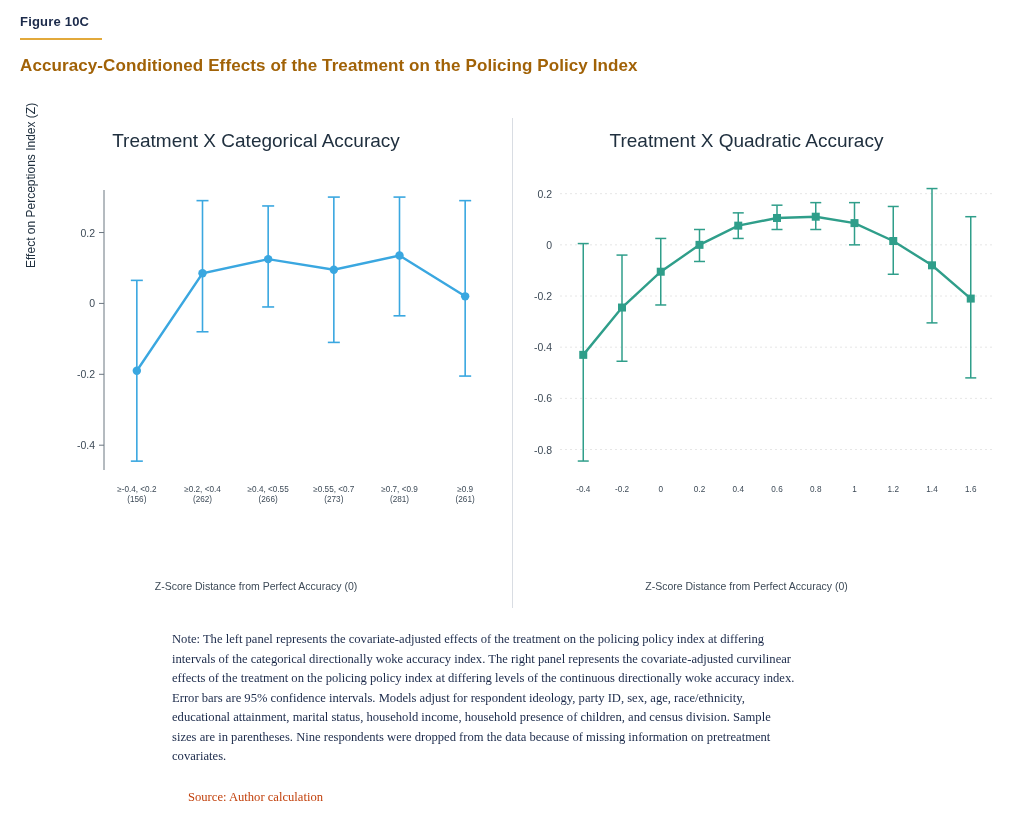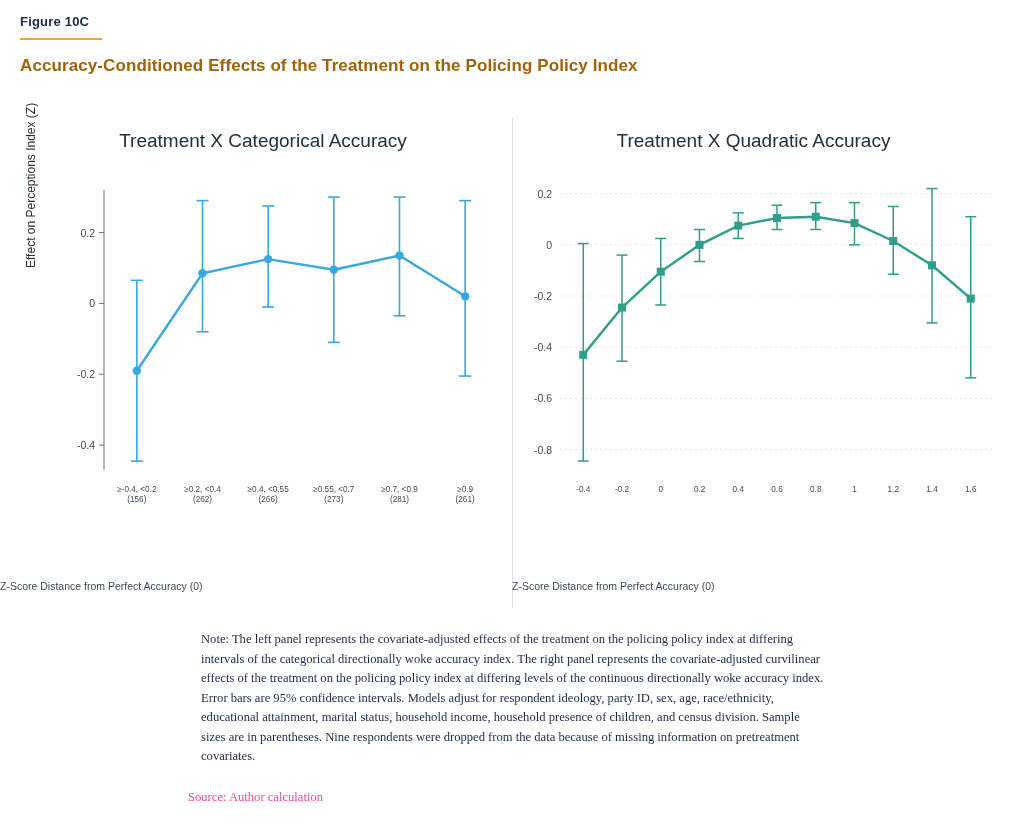--- a/index.html
+++ b/index.html
@@ -64,70 +64,70 @@
     background: #d9dde3;
   }
   .panel-title {
     position: absolute;
     left: 0;
     width: 100%;
     text-align: center;
     font-size: 19px;
     color: #20303f;
     top: 12px;
-    margin-left: 7px;
   }
   .panel-subtitle {
     position: absolute;
     left: 0;
     width: 100%;
     text-align: center;
     font-size: 15px;
     color: #20303f;
     top: 38px;
   }
   .plot {
     position: absolute;
   }
   .plot svg { display: block; }
   .axis-label-x {
     position: absolute;
     width: 100%;
     left: 0;
+    text-align: center;
     font-size: 10.5px;
     color: #3d4a57;
     bottom: 16px;
   }
   .axis-label-y {
     position: absolute;
     left: 24px;
     top: 150px;
     font-size: 12px;
     color: #20303f;
     transform: rotate(-90deg);
     transform-origin: left top;
     white-space: nowrap;
   }
   .note-block {
     position: absolute;
-    left: 201px;
+    left: 172px;
     top: 630px;
     width: 625px;
     font-family: "Liberation Serif", serif;
     font-size: 12.6px;
     line-height: 1.55;
     color: #1b2a4a;
   }
   .note-source {
     position: absolute;
     left: 188px;
     top: 790px;
     font-family: "Liberation Serif", serif;
     font-size: 12.6px;
-    color: #ec4899;
+    color: #c2410c;
   }
   text { font-family: "Liberation Sans", sans-serif; }
   .tick-text { font-size: 10.5px; fill: #3d4a57; }
   .tick-text-small { font-size: 8.2px; fill: #3d4a57; }
 </style>
 </head>
 <body>
 
 <div class="figure-label">Figure 10C</div>
 <div class="figure-rule"></div>

